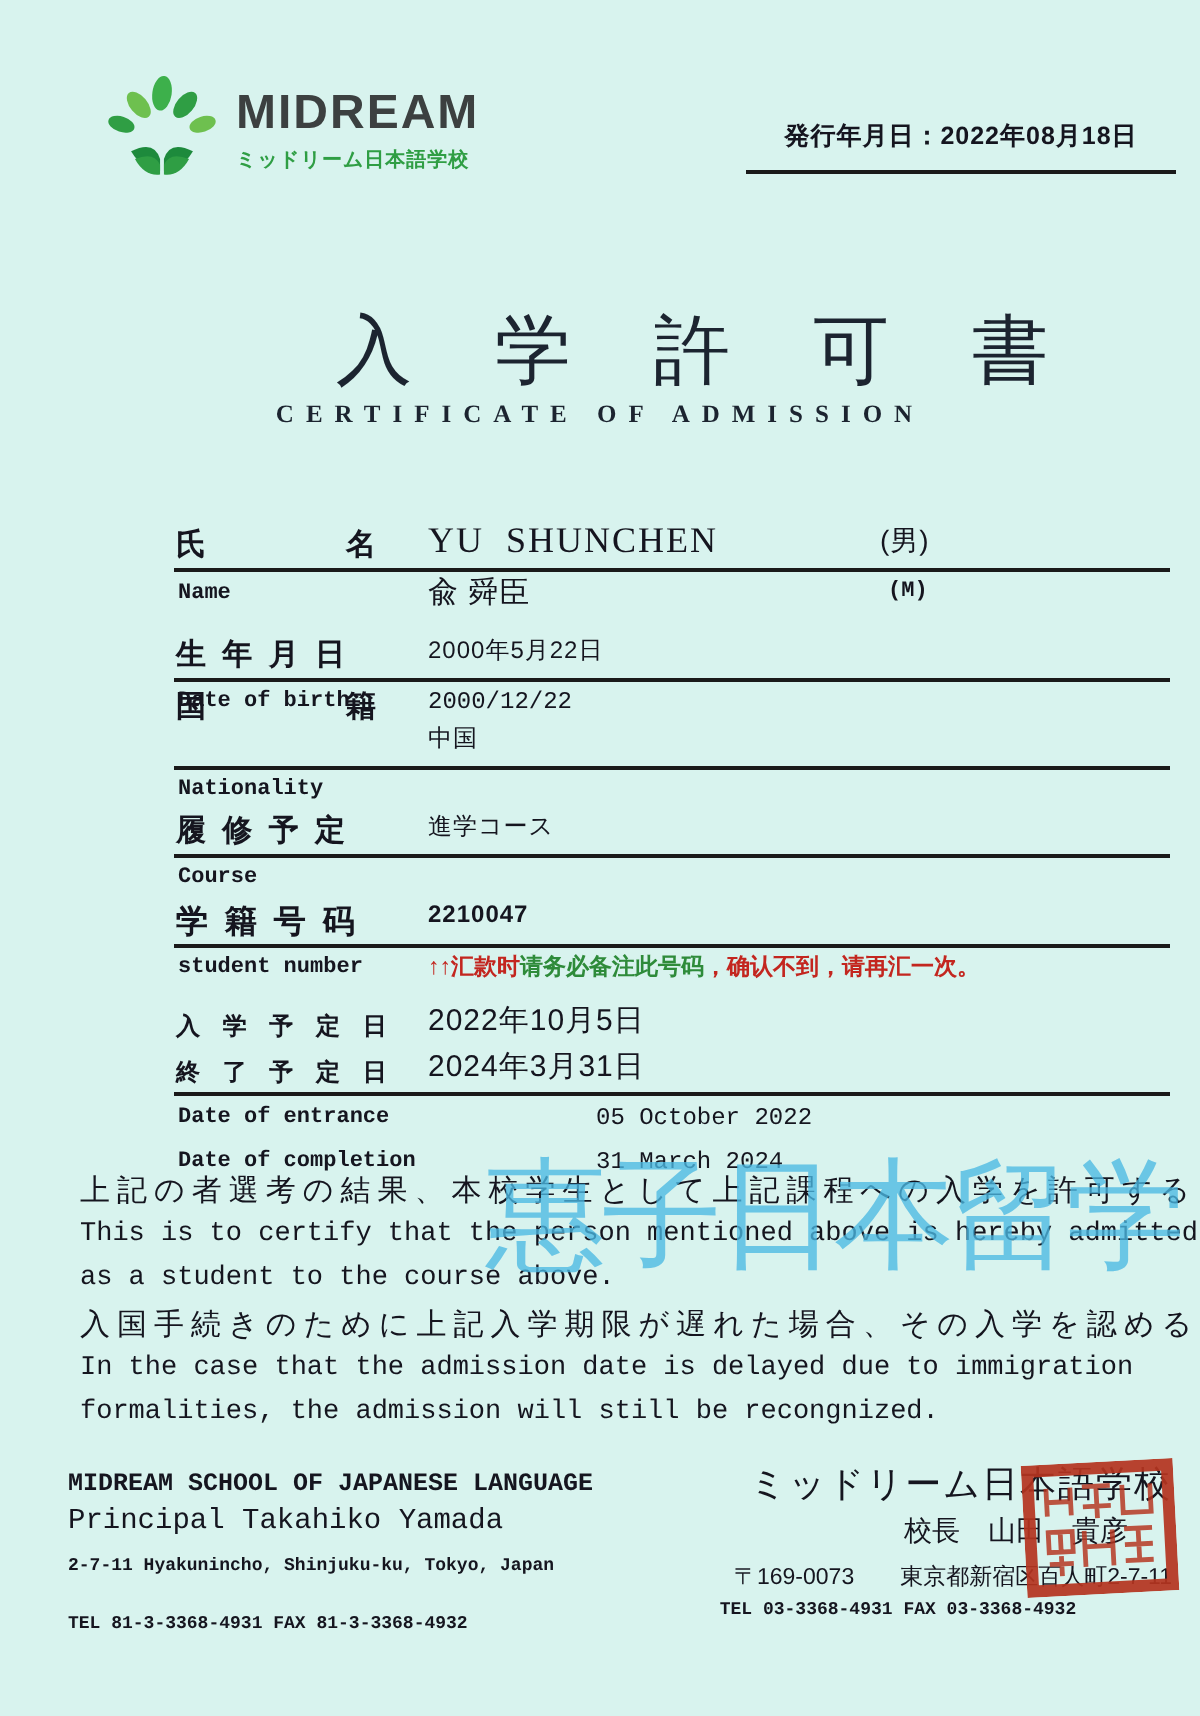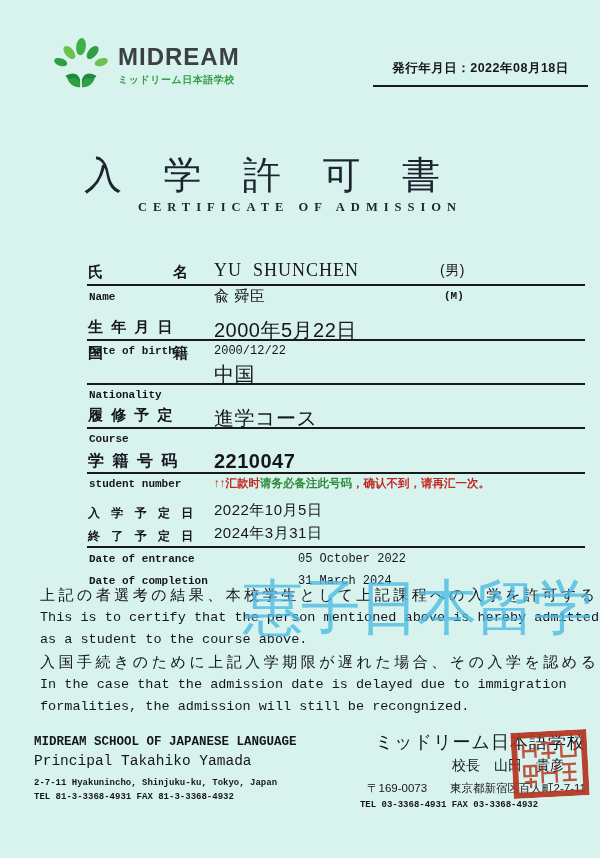--- a/index.html
+++ b/index.html
@@ -14,48 +14,48 @@
   }
   .abs{position:absolute;}
   
   #logo{left:52px;top:36px;width:250px;height:60px;display:flex;align-items:center;}
   #logo-leaf{width:58px;height:58px;margin-right:8px;}
   #brand{font-size:24px;font-weight:bold;color:#3c4040;letter-spacing:1px;line-height:1;}
   #brand-sub{font-size:10px;color:#2f9e44;font-weight:bold;margin-top:4px;letter-spacing:0.5px;}
   #issue-line{left:373px;top:60px;width:215px;border-bottom:2px solid #1a1a1a;padding-bottom:8px;
     font-size:12.5px;font-weight:bold;text-align:center;letter-spacing:0.5px;color:#15151f;}
   
-  #title-ja{left:0;top:150px;width:540px;text-align:center;
+  #title-ja{left:0;top:150px;width:540px;text-align:right;
     font-family:"Liberation Serif","DejaVu Serif",serif;
     font-size:38px;letter-spacing:16px;color:#1c2430;font-weight:500;}
   #title-en{left:0;top:200px;width:600px;text-align:center;
     font-family:"Liberation Serif","DejaVu Serif",serif;
     font-size:12.5px;letter-spacing:6px;color:#1c2430;font-weight:bold;}
   
   .rule{height:0;border-bottom:2px solid #1a1a1a;left:87px;width:498px;}
   .jlabel{font-weight:bold;font-size:15px;color:#15151f;letter-spacing:2px;white-space:pre;}
   .elabel{font-family:"Liberation Mono","DejaVu Sans Mono",monospace;font-size:11px;font-weight:bold;color:#15151f;}
-  .fval{font-size:20px;color:#15151f;letter-spacing:0.5px;white-space:pre;}
+  .fval{font-size:12px;color:#15151f;letter-spacing:0.5px;white-space:pre;}
   .serifval{font-family:"Liberation Serif","DejaVu Serif",serif;font-size:18px;letter-spacing:1px;}
   .small-date{font-family:"Liberation Mono","DejaVu Sans Mono",monospace;font-size:12px;color:#15151f;}
   .note-red{color:#c3261f;font-weight:bold;}
   .note-green{color:#2e8b3a;font-weight:bold;}
   
   .bodyja{left:40px;width:535px;font-size:15px;letter-spacing:3.5px;color:#15151f;white-space:nowrap;}
   .bodyen{left:40px;width:535px;font-family:"Liberation Mono","DejaVu Sans Mono",monospace;
     font-size:13.5px;color:#15151f;white-space:nowrap;}
   
   #watermark{left:243px;top:568px;width:350px;font-size:60px;font-weight:500;
     color:rgba(74,185,227,0.78);letter-spacing:-2px;white-space:nowrap;z-index:5;}
   
   #footer-left{left:34px;top:735px;width:300px;}
   #f-school-en{font-family:"Liberation Mono","DejaVu Sans Mono",monospace;font-size:12.5px;font-weight:bold;color:#15151f;white-space:nowrap;}
   #f-principal-en{font-family:"Liberation Mono","DejaVu Sans Mono",monospace;font-size:14.5px;color:#15151f;margin-top:4px;white-space:nowrap;}
   #f-addr-en{font-family:"Liberation Mono","DejaVu Sans Mono",monospace;font-size:9px;font-weight:bold;color:#15151f;margin-top:9px;}
-  #f-tel-en{font-family:"Liberation Mono","DejaVu Sans Mono",monospace;font-size:9px;font-weight:bold;color:#15151f;margin-top:4px;}
+  #f-tel-en{font-family:"Liberation Mono","DejaVu Sans Mono",monospace;font-size:9px;font-weight:bold;color:#15151f;margin-top:19px;}
   #footer-right{right:14px;top:730px;width:270px;text-align:right;}
   #f-school-ja{font-size:18px;color:#15151f;letter-spacing:1px;font-weight:500;white-space:nowrap;}
   #f-principal-ja{font-size:14px;color:#15151f;margin-top:3px;padding-right:22px;white-space:pre;}
   #f-addr-ja{font-size:11.5px;color:#15151f;margin-top:6px;white-space:pre;}
   #f-tel-ja{font-size:9px;font-weight:bold;color:#15151f;margin-top:4px;padding-right:4px;
     font-family:"Liberation Mono","DejaVu Sans Mono",monospace;text-align:center;}
   #seal{left:512px;top:731px;width:76px;height:66px;z-index:6;transform:rotate(-3deg);opacity:0.92;}
 </style>
 </head>
 <body>

